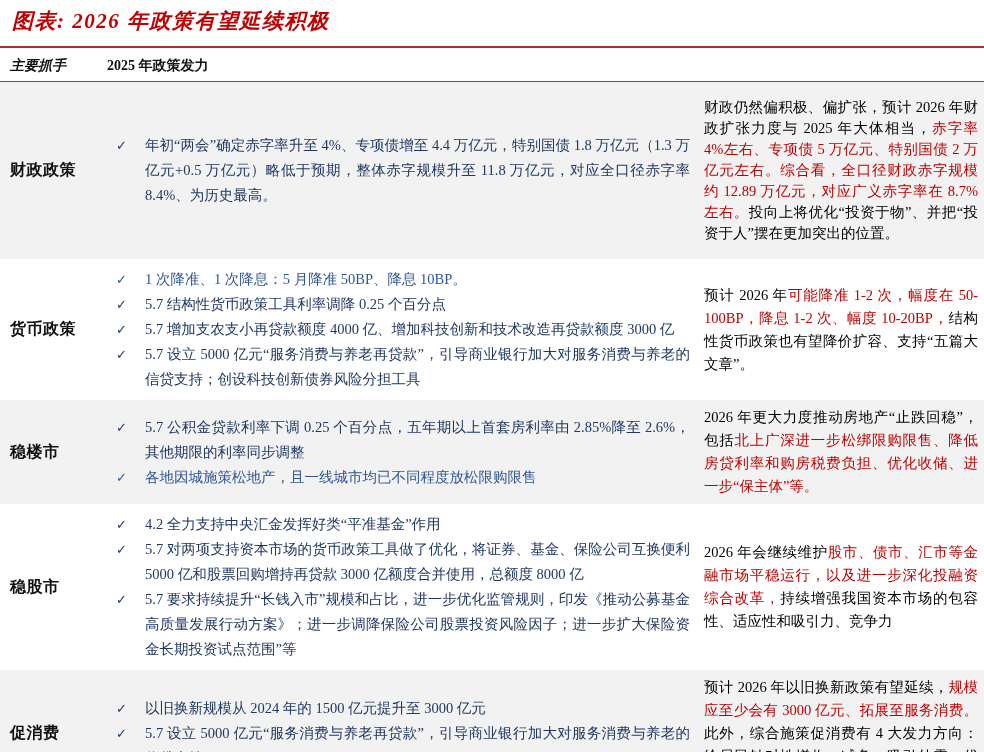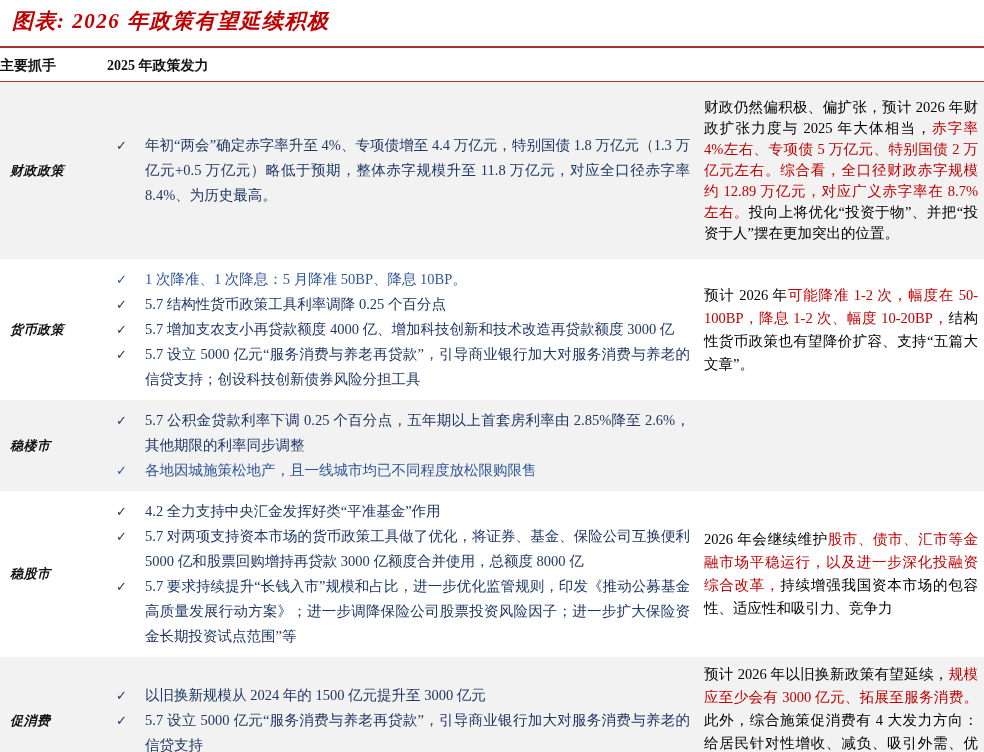--- a/index.html
+++ b/index.html
@@ -14,33 +14,33 @@
     color:#C00000;font-size:21px;font-weight:bold;font-style:italic;
     letter-spacing:1.5px;padding:7px 0 11px 12px;
   }
   .rule{height:0;border-bottom:2px solid #A9302C;}
   
   .grid{display:grid;grid-template-columns:107px 597px 280px;}
   .thead{
     font-size:14px;font-weight:bold;color:#111111;
     padding:9px 0 6px 0;border-bottom:1.5px solid #A9302C;
   }
-  .thead .h1{}
+  .thead .h1{padding-left:10px;font-style:italic;}
   .thead .h3{color:#C00000;}
   
   .row{align-items:center;}
   .row:nth-child(odd){background:#F2F2F2;}
   .row:nth-child(1){min-height:177px;}
   .row:nth-child(2){min-height:119px;}
   .row:nth-child(3){min-height:90px;}
   .row:nth-child(4){min-height:139px;}
   .row:nth-child(5){min-height:117px;}
   .label{
-    font-weight:bold;color:#111111;font-size:13px;
-    padding-left:10px;letter-spacing:.5px;font-style:italic;
+    font-weight:bold;color:#111111;font-size:16px;
+    padding-left:10px;letter-spacing:.5px;
   }
   .bullets{padding:8px 14px 8px 0;}
   .bullet{display:flex;line-height:25px;font-size:14.5px;}
   .bullet .chk{
     flex:0 0 38px;box-sizing:border-box;padding-left:9px;
     font-size:13px;font-family:"DejaVu Sans",sans-serif;
   }
   .bullet .txt{flex:1;text-align:justify;text-justify:inter-ideograph;}
   .outlook{
     font-size:14.5px;line-height:23px;text-align:justify;
@@ -103,20 +103,21 @@
         <div class="bullets">
           <div class="bullet">
             <span class="chk c-navy">✓</span>
             <span class="txt c-navy">5.7 公积金贷款利率下调 0.25 个百分点，五年期以上首套房利率由 2.85%降至 2.6%，其他期限的利率同步调整</span>
           </div>
           <div class="bullet">
             <span class="chk c-blue">✓</span>
             <span class="txt c-blue">各地因城施策松地产，且一线城市均已不同程度放松限购限售</span>
           </div>
         </div>
+        <div class="outlook"><span class="c-dark">2026 年更大力度推动房地产“止跌回稳”，包括</span><span class="c-red">北上广深进一步松绑限购限售、降低房贷利率和购房税费负担、优化收储、进一步“保主体”等。</span></div>
       </div>
       <div class="grid row">
         <div class="label">稳股市</div>
         <div class="bullets">
           <div class="bullet">
             <span class="chk c-navy">✓</span>
             <span class="txt c-navy">4.2 全力支持中央汇金发挥好类“平准基金”作用</span>
           </div>
           <div class="bullet">
             <span class="chk c-navy">✓</span>

